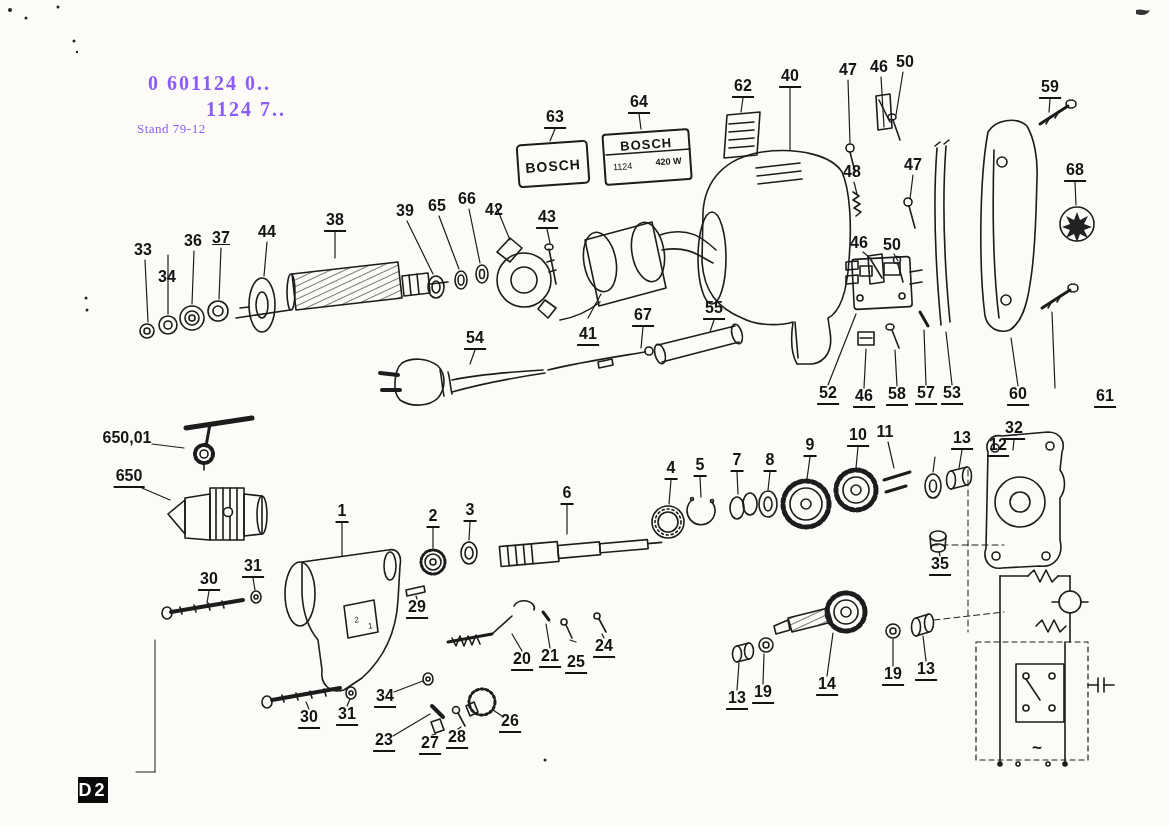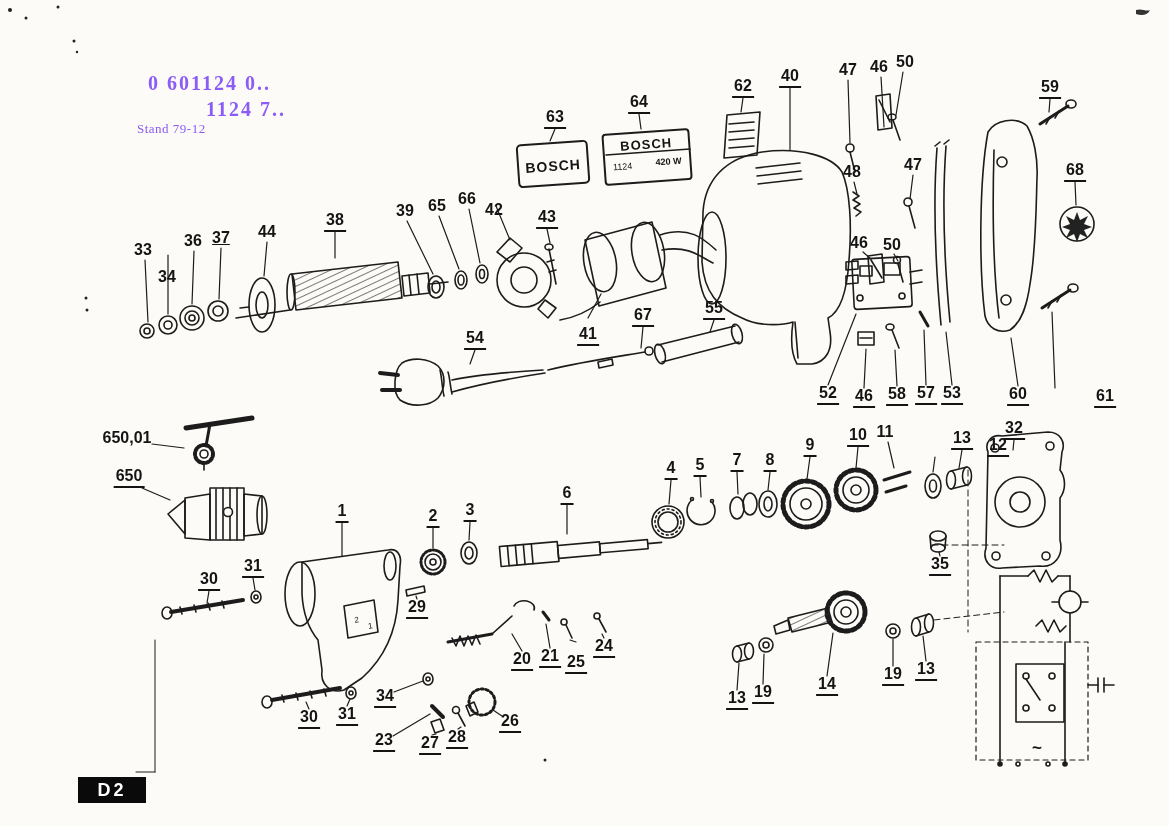--- a/index.html
+++ b/index.html
@@ -6,21 +6,21 @@
   .page{position:relative;width:1169px;height:826px;background:#fcfbf8;
         font-family:"Liberation Sans",sans-serif;overflow:hidden;}
   #art{position:absolute;left:0;top:0;}
   #callout-layer{position:absolute;left:0;top:0;width:1169px;height:826px;pointer-events:none;}
   .callout{position:absolute;transform:translate(-50%,-50%);font-weight:700;font-size:16px;
            color:#141414;line-height:1;white-space:nowrap;}
   .callout.u{border-bottom:2px solid #141414;padding:0 2px 2px;}
   .hdr{position:absolute;color:#8b5cf6;white-space:nowrap;font-weight:700;font-family:Liberation Serif, serif;}
   .hdr.big{font-size:20px;letter-spacing:2px;}
   .hdr.small{font-size:13px;font-weight:400;letter-spacing:0.5px;}
-  .d2{position:absolute;left:78px;top:777px;width:68px;height:26px;background:#0a0a0a;
+  .d2{position:absolute;left:78px;top:777px;width:30px;height:26px;background:#0a0a0a;
       color:#ffffff;font-weight:700;font-size:18px;letter-spacing:3px;
       display:flex;align-items:center;justify-content:center;}
 </style>
 </head>
 <body>
 
 <div class="page">
 
   <svg id="art" width="1169" height="826" viewBox="0 0 1169 826">
     <defs>

